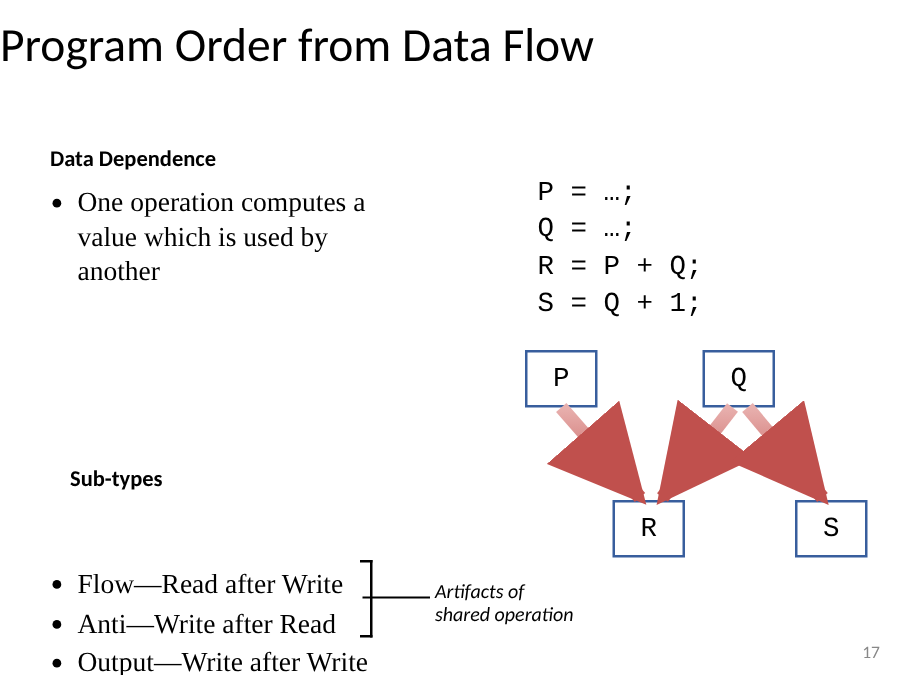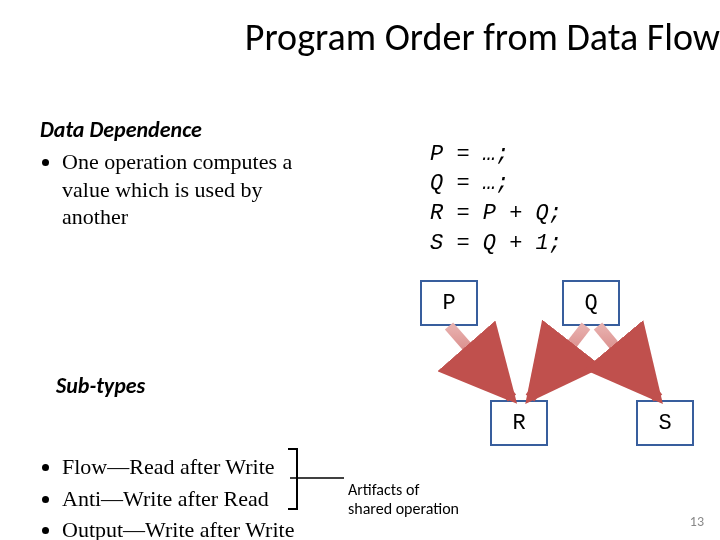--- a/index.html
+++ b/index.html
@@ -16,29 +16,28 @@
   .slide {
     position: relative;
     width: 720px;
     height: 540px;
   }
   .title {
     position: absolute;
     top: 14px;
     left: 0;
     width: 720px;
-    text-align: right;
+    text-align: left;
     font-size: 38px;
     font-weight: 400;
   }
   .subhead {
     position: absolute;
-    font-size: 22px;
+    font-size: 18px;
     font-weight: 700;
-    font-style: italic;
   }
   .bullet-block {
     position: absolute;
     font-size: 22px;
   }
   ul.bullets {
     list-style: disc;
     margin: 0;
     padding-left: 22px;
   }
@@ -101,21 +100,21 @@
 
   <div class="title">Program Order from Data Flow</div>
 
   <div class="subhead" style="top:116px; left:40px;">Data Dependence</div>
   <div class="bullet-block" style="top:148px; left:40px; width:290px;">
     <ul class="bullets">
       <li>One operation computes a value which is used by another</li>
     </ul>
   </div>
 
-  <div class="code-block" style="top:110px; left:430px;font-style:italic;">
+  <div class="code-block" style="top:110px; left:430px;">
 <span>P = …;</span>
 <span>Q = …;</span>
 <span>R = P + Q;</span>
 <span>S = Q + 1;</span></div>
 
   <div class="node" style="left:420px; top:280px;">P</div>
   <div class="node" style="left:562px; top:280px;">Q</div>
   <div class="node" style="left:490px; top:400px;">R</div>
   <div class="node" style="left:636px; top:400px;">S</div>
 
@@ -143,20 +142,20 @@
   <div class="bullet-block" style="top:420px; left:40px; width:310px;margin-top:33px;">
     <ul class="bullets">
       <li>Flow—Read after Write</li>
       <li>Anti—Write after Read</li>
       <li>Output—Write after Write</li>
     </ul>
   </div>
 
   <div class="bracket" style="left:288px; top:448px; width:8px; height:58px;"></div>
 
-  <div class="caption" style="left:348px; top:480px;">
+  <div class="caption" style="left:348px; top:464px;font-style:italic;">
     <div>Artifacts of</div>
     <div>shared operation</div>
   </div>
 
-  <div class="pagenum">13</div>
+  <div class="pagenum">17</div>
 
 </div>
 
 </body></html>

